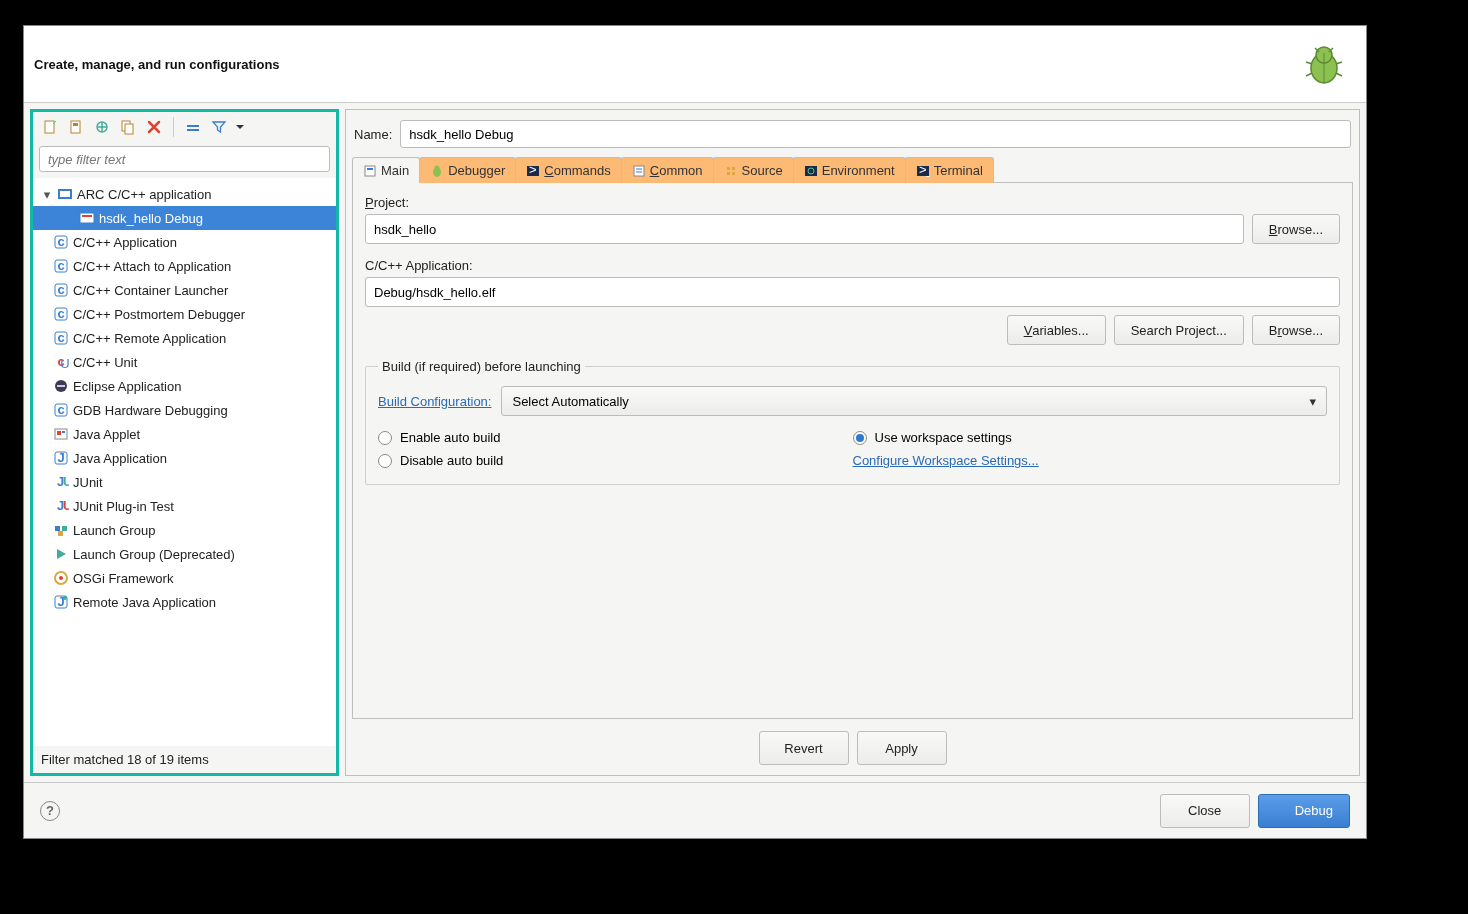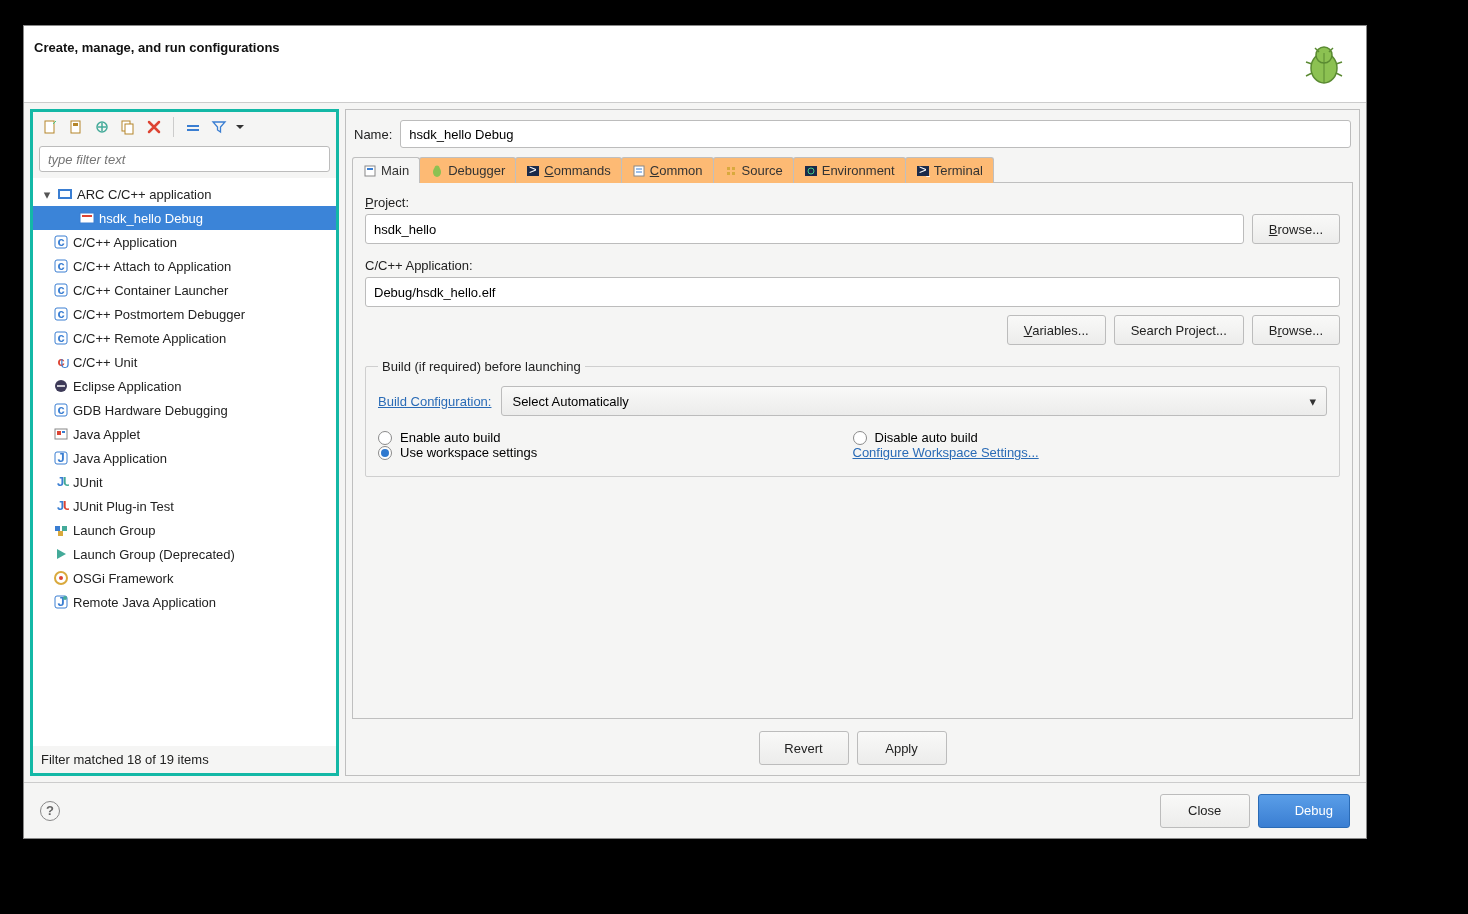--- a/index.html
+++ b/index.html
@@ -51,20 +51,21 @@
       justify-content: center;
       cursor: pointer;
       color: #333;
       font-size: 16px;
       font-weight: bold;
     }
     .header {
       background: #fff;
       padding: 14px 18px 14px 10px;
       display: flex;
+      align-items: center;
       justify-content: space-between;
       border-bottom: 1px solid #ccc;
       min-height: 76px;
     }
     .header-text {
       font-weight: bold;
       color: #111;
     }
     .header-icon {
       width: 48px;
@@ -314,21 +315,21 @@
       padding: 0 10px;
       justify-content: space-between;
       cursor: pointer;
     }
     .select-chevron {
       color: #333;
     }
     .radio-grid {
       display: grid;
       grid-template-columns: 1fr 1fr;
-      row-gap: 0;
+      row-gap: 8px;
       align-items: center;
     }
     .radio-item {
       display: flex;
       align-items: center;
       gap: 8px;
       cursor: pointer;
     }
     .radio-circle {
       width: 14px;
@@ -758,26 +759,26 @@
               <span class="select-chevron">▾</span>
             </div>
           </div>
 
           <div class="radio-grid">
             <div class="radio-item">
               <span class="radio-circle"></span>
               <span>Enable auto build</span>
             </div>
             <div class="radio-item">
+              <span class="radio-circle checked"></span>
+              <span>Use workspace settings</span>
+            </div>
+            <div class="radio-item">
               <span class="radio-circle"></span>
               <span>Disable auto build</span>
-            </div>
-            <div class="radio-item">
-              <span class="radio-circle checked"></span>
-              <span>Use workspace settings</span>
             </div>
             <span class="link">Configure Workspace Settings...</span>
           </div>
         </fieldset>
 
       </div>
 
       <div class="bottom-btn-row">
         <button class="btn btn-large">
             <span>Revert</span>

